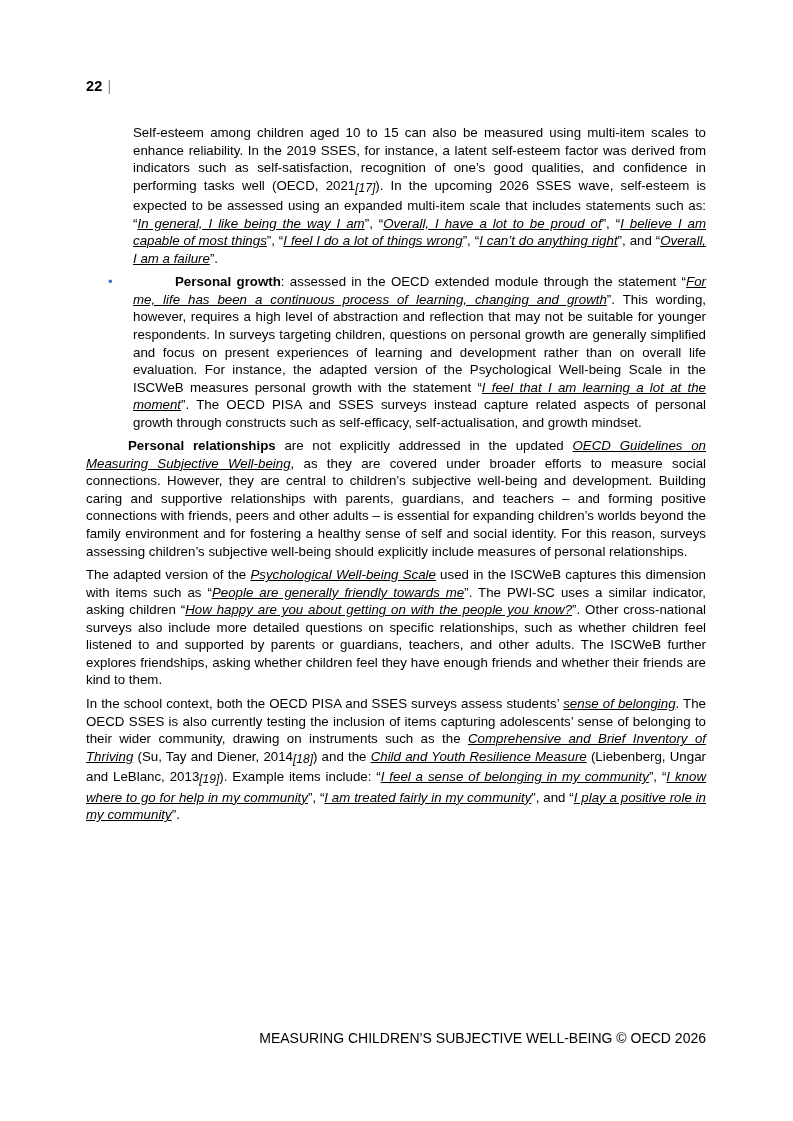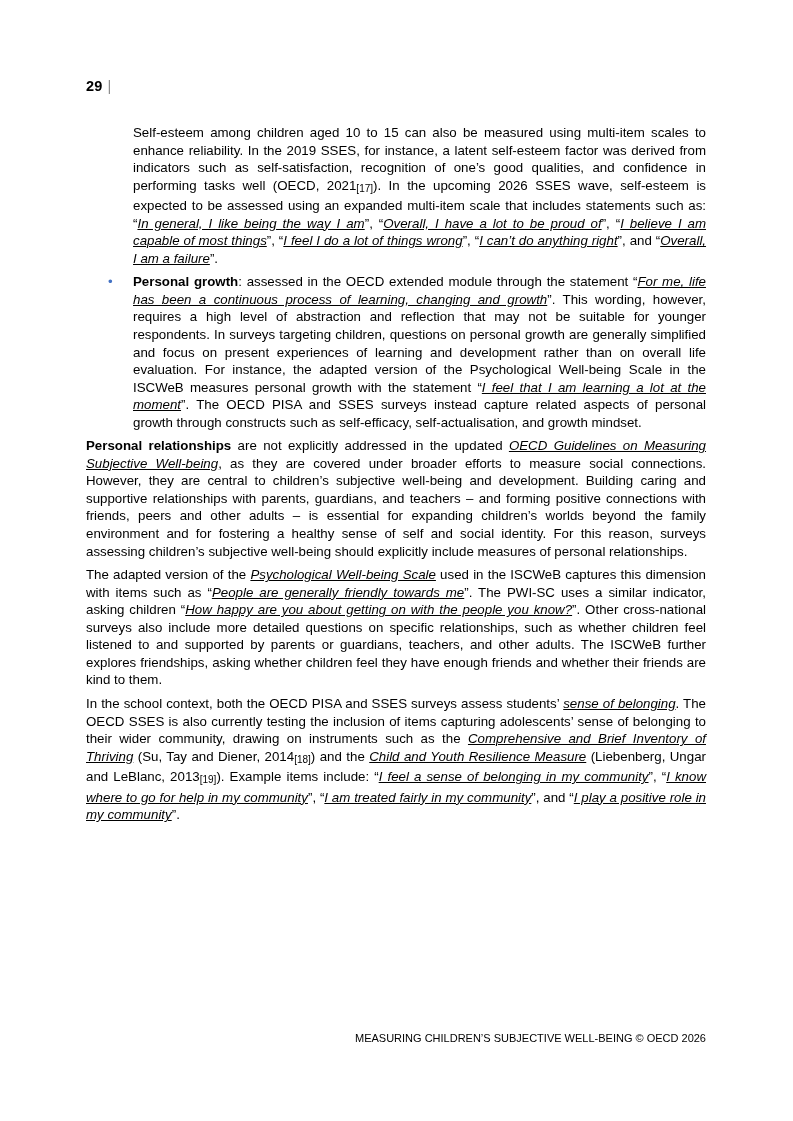--- a/index.html
+++ b/index.html
@@ -52,44 +52,45 @@
   }
   .bullet {
     position: absolute;
     left: 22px;
     top: 0;
     font-size: 13.3px;
     line-height: 17.55px;
     color: #4472C4;
   }
   .run-i { font-style: italic; text-decoration: underline; }
-  .run-b { font-weight: bold; }
+  .run-b { font-weight: bold; margin-left: 42px; }
   .run-sub {
-    font-size: 10px;
+    font-size: 12px;
     vertical-align: -2px;
     letter-spacing: 0;
+    font-style: italic;
   }
   .page-footer {
     position: absolute;
     top: 1031px;
     right: 87px;
-    font-size: 11px;
+    font-size: 14px;
     line-height: 14px;
     color: #000000;
     text-align: right;
     white-space: nowrap;
   }
 </style>
 </head>
 <body>
 
 <div class="page">
 
   <div class="page-header">
-    <span class="page-num">29</span><span class="page-sep">|</span>
+    <span class="page-num">22</span><span class="page-sep">|</span>
   </div>
 
   <div class="doc-body">
 
     <p class="para indent"><span>Self-esteem among children aged 10 to 15 can also be measured using multi-item scales to enhance reliability. In the 2019 SSES, for instance, a latent self-esteem factor was derived from indicators such as self-satisfaction, recognition of one’s good qualities, and confidence in performing tasks well (OECD, 2021</span><span class="run-sub">[17]</span><span>). In the upcoming 2026 SSES wave, self-esteem is expected to be assessed using an expanded multi-item scale that includes statements such as: “</span><span class="run-i">In general, I like being the way I am</span><span>”, “</span><span class="run-i">Overall, I have a lot to be proud of</span><span>”, “</span><span class="run-i">I believe I am capable of most things</span><span>”, “</span><span class="run-i">I feel I do a lot of things wrong</span><span>”, “</span><span class="run-i">I can’t do anything right</span><span>”, and “</span><span class="run-i">Overall, I am a failure</span><span>”.</span></p>
 
     <div class="bullet-row">
       <span class="bullet">•</span>
       <p class="para"><span class="run-b">Personal growth</span><span>: assessed in the OECD extended module through the statement “</span><span class="run-i">For me, life has been a continuous process of learning, changing and growth</span><span>”. This wording, however, requires a high level of abstraction and reflection that may not be suitable for younger respondents. In surveys targeting children, questions on personal growth are generally simplified and focus on present experiences of learning and development rather than on overall life evaluation. For instance, the adapted version of the Psychological Well-being Scale in the ISCWeB measures personal growth with the statement “</span><span class="run-i">I feel that I am learning a lot at the moment</span><span>”. The OECD PISA and SSES surveys instead capture related aspects of personal growth through constructs such as self-efficacy, self-actualisation, and growth mindset.</span></p>
     </div>

